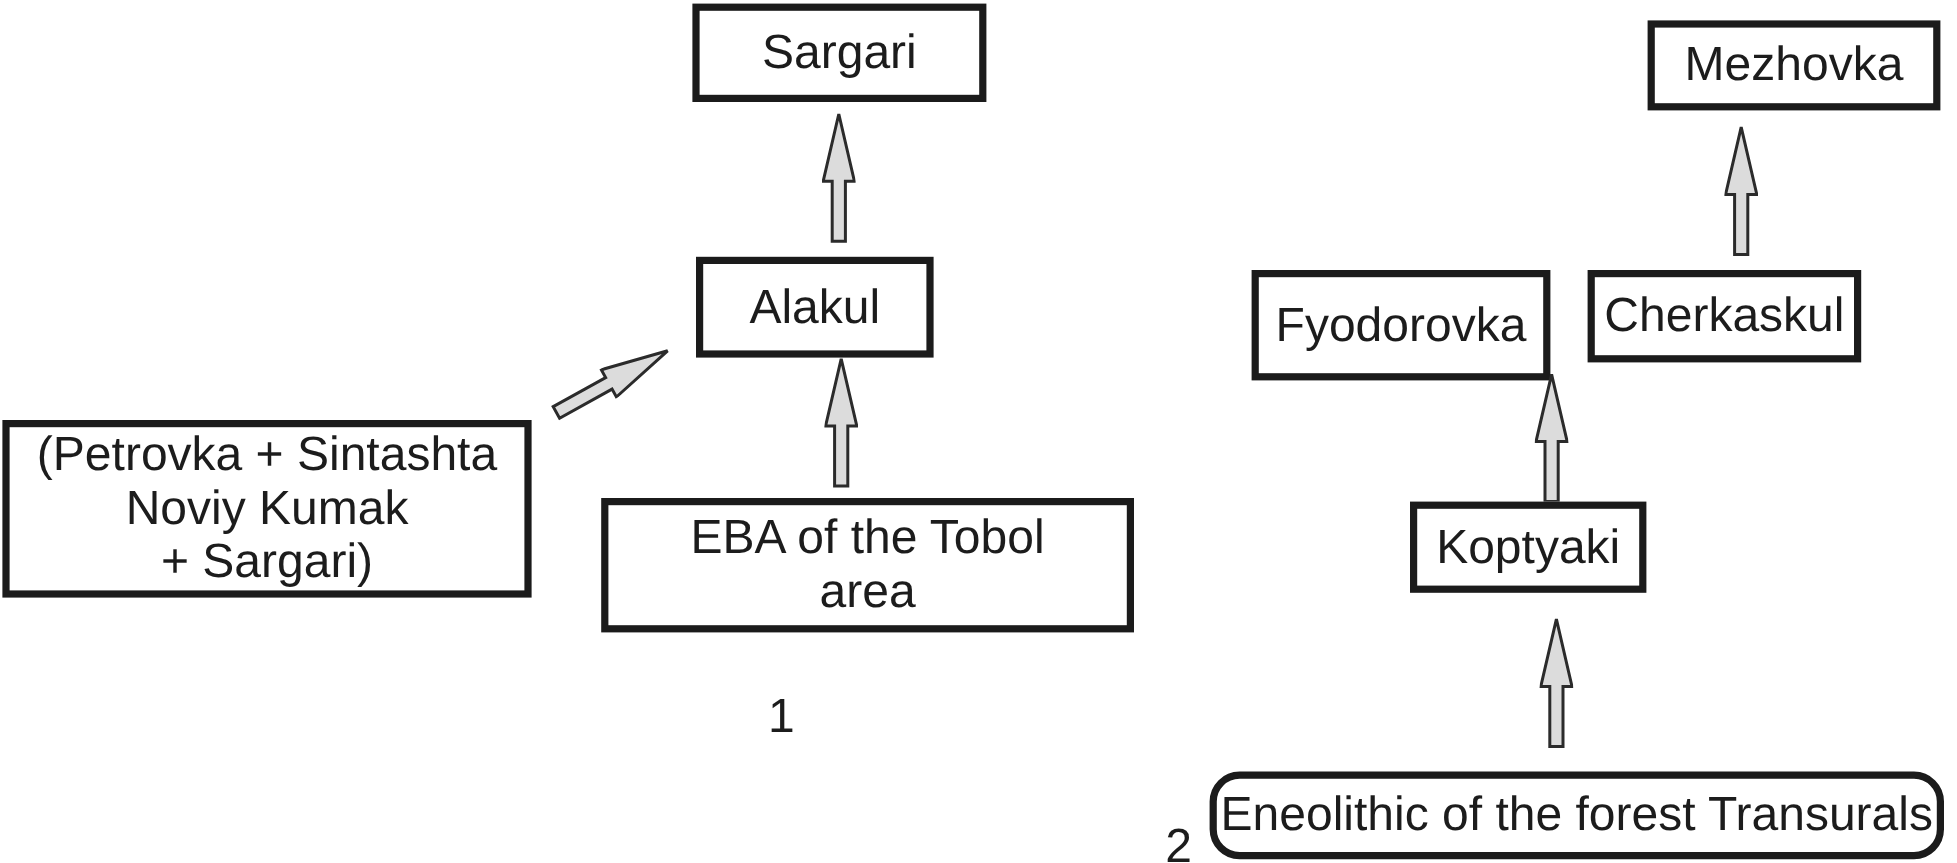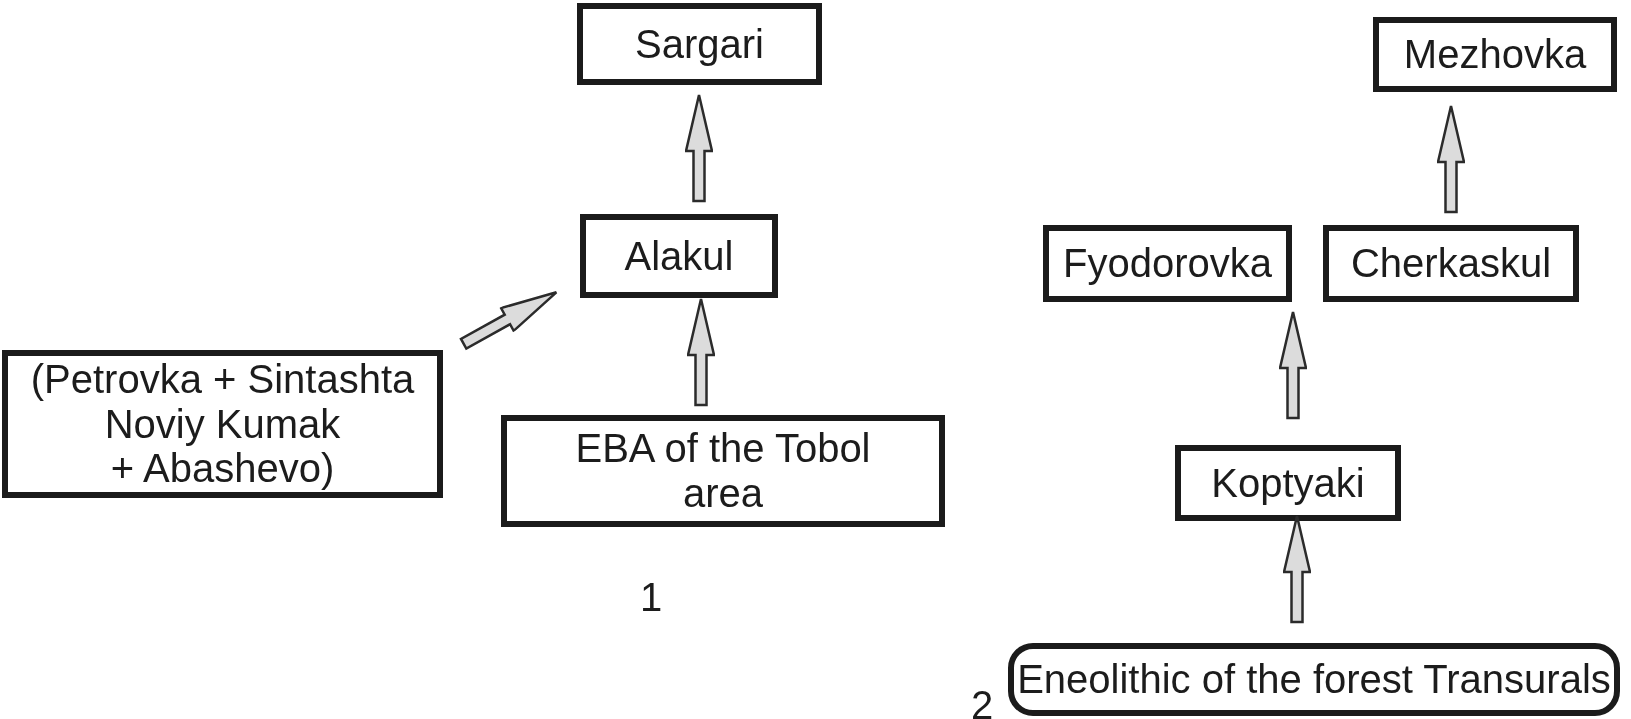--- a/index.html
+++ b/index.html
@@ -86,53 +86,53 @@
     </div>
 
     <div class="node" style="left:473px; top:415px; width:444px; height:112px;margin-left:28px;">
       <span>EBA of the Tobol</span>
       <span>area</span>
     </div>
 
     <div class="node" style="left:2px; top:350px; width:441px; height:148px;">
       <span>(Petrovka + Sintashta</span>
       <span>Noviy Kumak</span>
-      <span>+ Abashevo)</span>
+      <span>+ Sargari)</span>
     </div>
 
     <div class="fig-label" style="left:640px; top:576px;">1</div>
   </div>
 
   <div class="panel">
 
     <div class="node" style="left:1328px; top:17px; width:244px; height:75px;margin-left:45px;">
       <span>Mezhovka</span>
     </div>
 
     <div class="arrow-wrap" style="left:1437px; top:104px;">
       <svg class="arrow" width="28" height="110" viewBox="0 0 28 110">
         <polygon points="14,2 27,58 19.5,58 19.5,108 8.5,108 8.5,58 1,58"></polygon>
       </svg>
     </div>
 
-    <div class="node" style="left:1043px; top:225px; width:249px; height:77px;">
+    <div class="node" style="left:1043px; top:225px; width:249px; height:92px;">
       <span>Fyodorovka</span>
     </div>
 
-    <div class="node" style="left:1323px; top:225px; width:256px; height:77px;">
+    <div class="node" style="left:1323px; top:225px; width:228px; height:77px;">
       <span>Cherkaskul</span>
     </div>
 
     <div class="arrow-wrap" style="left:1279px; top:310px;">
       <svg class="arrow" width="28" height="110" viewBox="0 0 28 110">
         <polygon points="14,2 27,58 19.5,58 19.5,108 8.5,108 8.5,58 1,58"></polygon>
       </svg>
     </div>
 
-    <div class="node" style="left:1175px; top:445px; width:226px; height:76px;">
+    <div class="node" style="left:1175px; top:418px; width:197px; height:76px;">
       <span>Koptyaki</span>
     </div>
 
     <div class="arrow-wrap" style="left:1283px; top:514px;">
       <svg class="arrow" width="28" height="110" viewBox="0 0 28 110">
         <polygon points="14,2 27,58 19.5,58 19.5,108 8.5,108 8.5,58 1,58"></polygon>
       </svg>
     </div>
 
     <div class="node" style="left:1008px; top:643px; width:612px; height:73px;border-radius:25px;">

